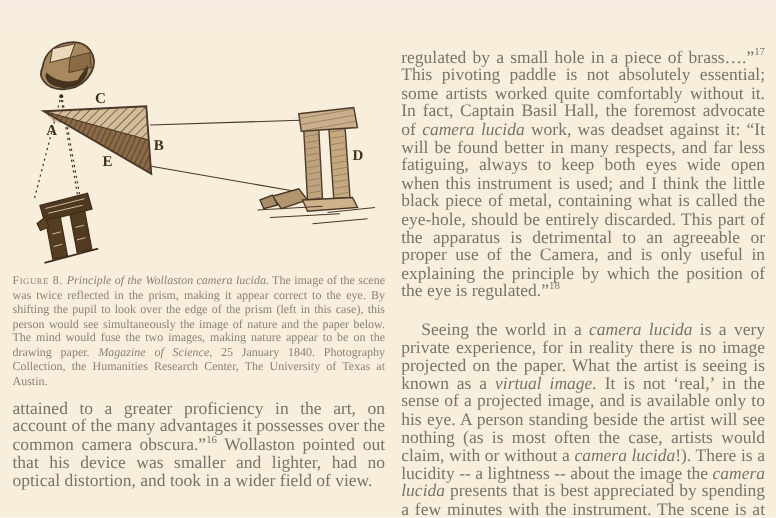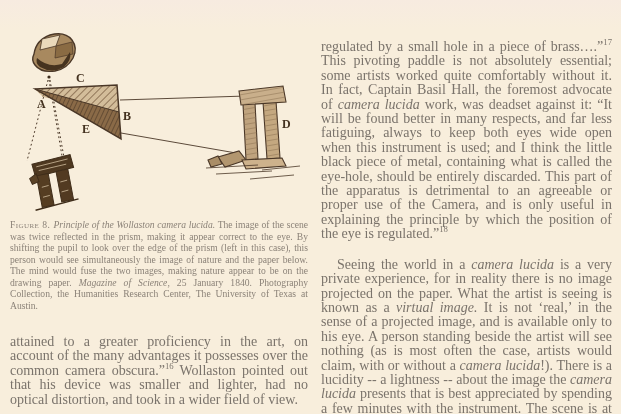--- a/index.html
+++ b/index.html
@@ -19,21 +19,21 @@
     font-size:9.6px;line-height:11.5px;
     text-align:justify;color:#8b8278;
   }
   .caption .sc{font-variant:small-caps;letter-spacing:.4px;margin-top:15px;}
   .bodytext{
     margin:0;
     font-size:14px;line-height:14.4px;
     text-align:justify;color:#7a736b;
   }
   .bodytext + .bodytext{margin-top:16px;}
-  .first-body{margin-top:24px;}
+  .first-body{margin-top:10px;}
   .indent{text-indent:16px;}
   sup{font-size:.62em;line-height:0;vertical-align:super;}
   i{font-style:italic;}
 </style>
 </head>
 <body>
 
 <div class="page">
 
   <div class="col col-left">

